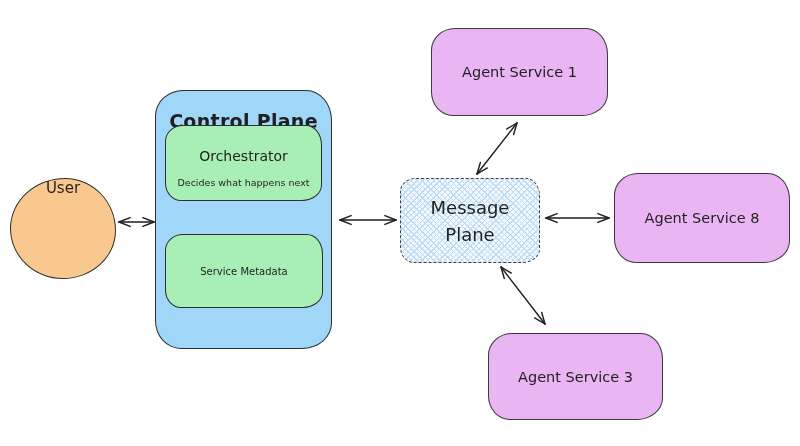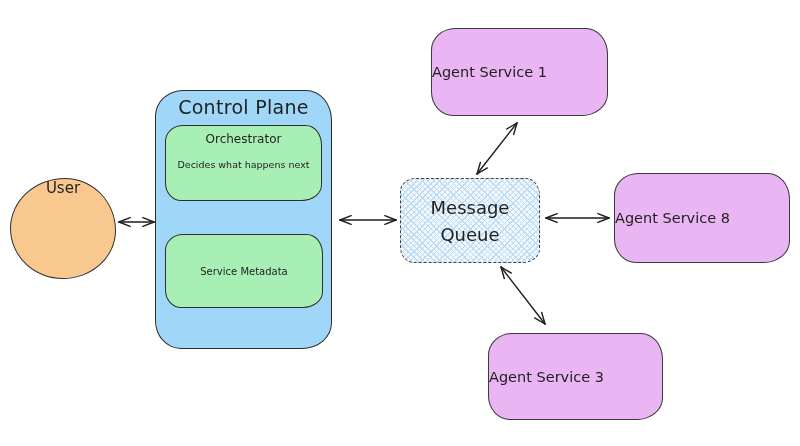--- a/index.html
+++ b/index.html
@@ -36,32 +36,33 @@
   }
 
   .control-plane{
     left:155px;top:90px;width:177px;height:259px;
     background:var(--control_plane_fill);
     border:1.8px solid var(--stroke);
     border-radius:28px 26px 30px 26px / 26px 30px 26px 28px;
   }
   .cp-title{
     text-align:center;
-    padding-top:5px;
+    padding-top:19px;
     font-size:19px;
     letter-spacing:0.3px;
+    font-weight:bold;
   }
   .orchestrator{
     left:9px;top:34px;width:157px;height:76px;
     background:var(--green_fill);
     border:1.6px solid var(--stroke);
     border-radius:18px 16px 20px 16px / 16px 20px 16px 18px;
     text-align:center;
   }
-  .orch-title{font-size:12px;margin-top:6px;}
+  .orch-title{font-size:14px;margin-top:22px;}
   .orch-sub{font-size:9.5px;margin-top:13px;}
   .service-metadata{
     left:9px;top:143px;width:158px;height:74px;
     background:var(--green_fill);
     border:1.6px solid var(--stroke);
     border-radius:18px 16px 20px 16px / 16px 20px 16px 18px;
     display:flex;align-items:center;justify-content:center;
     font-size:10px;
   }
 
@@ -78,21 +79,21 @@
   .mq-label{
     display:inline-block;width:84px;
     text-align:center;
     font-size:18px;line-height:1.5;
   }
 
   .agent{
     background:var(--agent_fill);
     border:1.7px solid #3a3a3a;
     border-radius:24px 22px 26px 22px / 22px 26px 22px 24px;
-    display:flex;align-items:center;
+    display:flex;align-items:center;justify-content:center;
     font-size:14.5px;
   }
   .agent1{left:431px;top:28px;width:177px;height:88px;}
   .agent2{left:614px;top:173px;width:176px;height:90px;}
   .agent3{left:488px;top:333px;width:175px;height:87px;}
 </style>
 </head>
 <body>
 
 <div class="canvas">
@@ -146,21 +147,21 @@
       <div class="orch-title">Orchestrator</div>
       <div class="orch-sub">Decides what happens next</div>
     </div>
 
     <div class="node service-metadata">
       <span>Service Metadata</span>
     </div>
   </div>
 
   <div class="node message-queue">
-    <span class="mq-label">Message Queue</span>
+    <span class="mq-label">Message Plane</span>
   </div>
 
   <div class="node agent agent1">
     <span>Agent Service 1</span>
   </div>
 
   <div class="node agent agent2">
     <span>Agent Service 8</span>
   </div>
 

